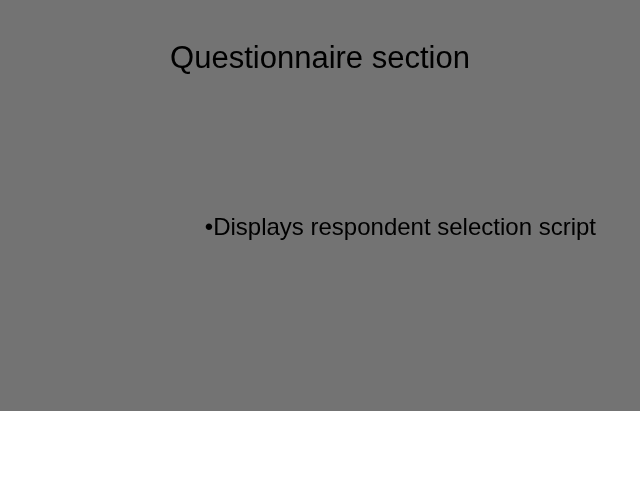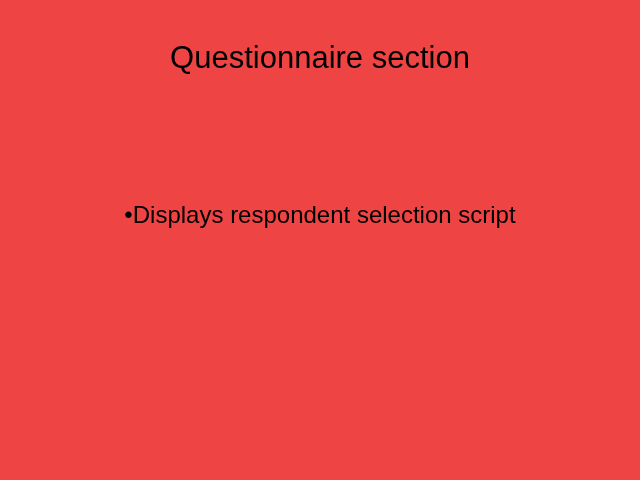--- a/index.html
+++ b/index.html
@@ -10,22 +10,22 @@
     width: 640px;
     height: 480px;
     background: #ffffff;
     font-family: "Liberation Sans", sans-serif;
     color: #000000;
     overflow: hidden;
   }
   .slide {
     position: relative;
     width: 640px;
-    height: 480px;
-    background: #ef4444;
+    height: 411px;
+    background: #737373;
   }
   .slide-title {
     position: absolute;
     left: 0;
     top: 38px;
     width: 640px;
     text-align: center;
     font-size: 31px;
     line-height: 40px;
     font-weight: normal;
@@ -37,23 +37,23 @@
     position: absolute;
     left: 28px;
     top: 196px;
     width: 584px;
   }
   .bullet-line {
     font-size: 24px;
     line-height: 29px;
     color: #000000;
     text-indent: 0;
-    margin: 4px;
+    margin: 16px;
     padding: 0;
-    text-align: center;
+    text-align: right;
     word-spacing: 0px;
   }
   .bullet-mark {
     font-size: 24px;
   }
 </style>
 </head>
 <body>
 
 <div class="slide">

